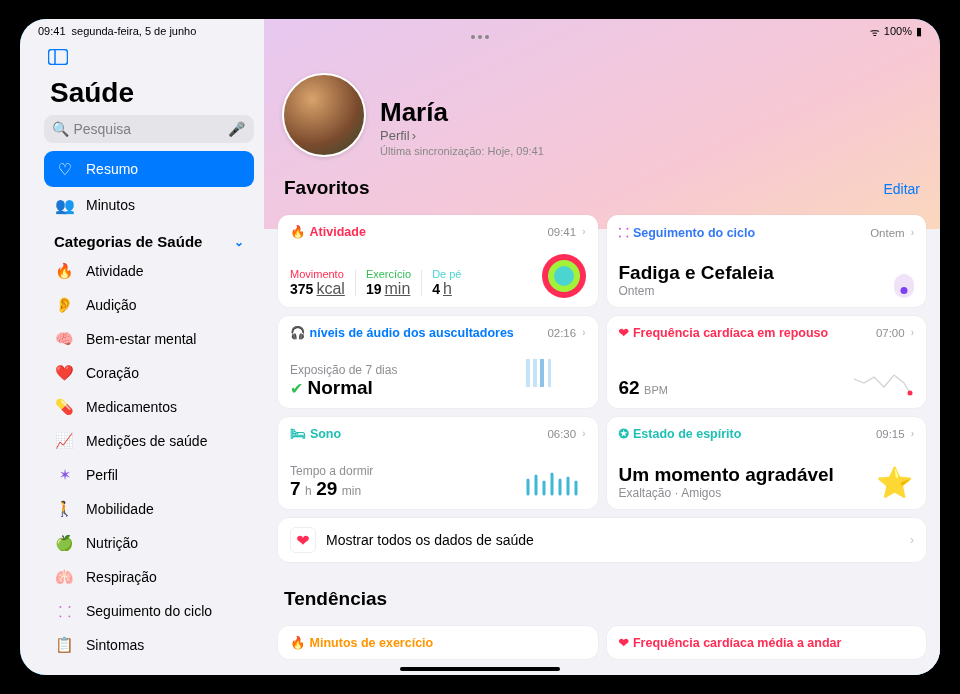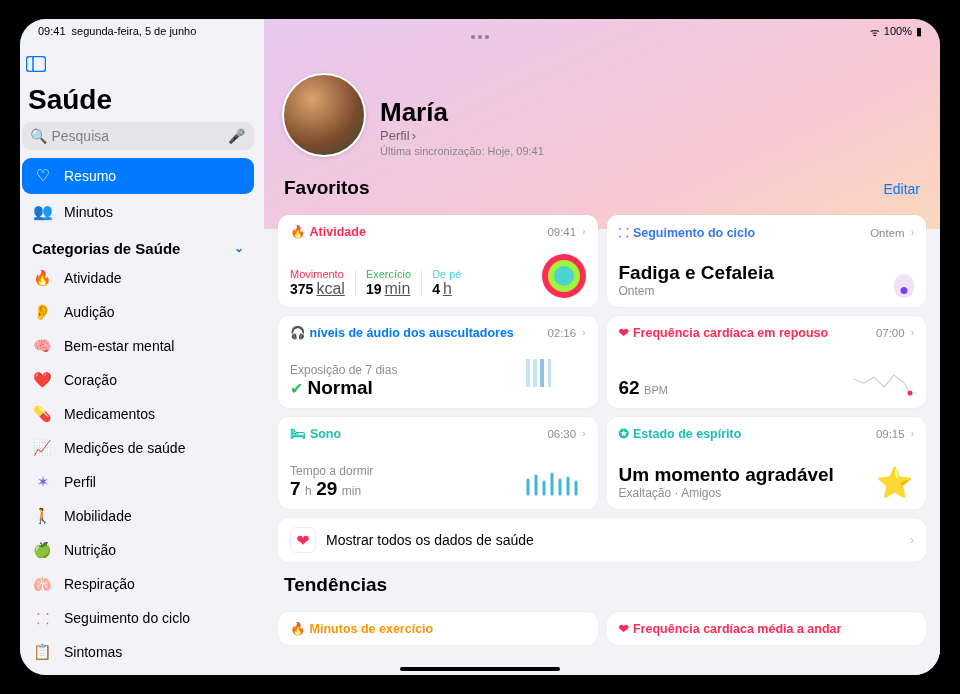--- a/index.html
+++ b/index.html
@@ -4,21 +4,21 @@
 <style>
   * { box-sizing: border-box; margin: 0; padding: 0; font-family: -apple-system, "SF Pro Text", Helvetica, Arial, sans-serif; }
   body { background: #000; display: flex; justify-content: center; align-items: center; height: 694px; width: 960px; }
   .device { width: 940px; height: 676px; background: #0ea5e9; border-radius: 36px; border: 10px solid #000; overflow: hidden; position: relative; }
   .status-bar { position: absolute; top: 0; left: 0; right: 0; height: 22px; display: flex; justify-content: space-between; align-items: center; padding: 2px 18px 0; font-size: 11px; font-weight: 500; color: #000; z-index: 10; }
   .status-left { display: flex; gap: 6px; }
   .status-right { display: flex; align-items: center; gap: 4px; font-size: 11px; }
   .multitask { position: absolute; top: 16px; left: 50%; transform: translateX(-50%); display: flex; gap: 3px; z-index: 10; }
   .multitask span { width: 4px; height: 4px; border-radius: 50%; background: #888; }
   .app { display: flex; width: 100%; height: 100%; }
-  .sidebar { width: 244px; background: #f2f2f7; padding: 30px 10px 0 2px; display: flex; flex-direction: column; overflow: hidden; justify-content: center; }
+  .sidebar { width: 244px; background: #f2f2f7; padding: 30px 10px 0 24px; display: flex; flex-direction: column; overflow: hidden; }
   .toggle-sidebar { color: #007aff; margin: 0 0 8px 4px; }
   .sidebar h1 { font-size: 28px; font-weight: 700; padding-left: 6px; margin-bottom: 6px; }
   .search { display: flex; align-items: center; background: #e4e4e9; border-radius: 9px; padding: 6px 8px; margin: 0 0 8px; color: #7f7f85; font-size: 14px; }
   .search .mag { margin-right: 4px; }
   .search .mic { margin-left: auto; }
   .nav-item { display: flex; align-items: center; gap: 10px; padding: 7px 10px; border-radius: 9px; font-size: 14px; color: #000; cursor: pointer; }
   .nav-item.selected { background: #007aff; color: #fff; }
   .nav-item .icon { width: 22px; height: 22px; display: flex; align-items: center; justify-content: center; font-size: 16px; }
   .section-header { display: flex; align-items: center; justify-content: space-between; padding: 10px 10px 4px; font-size: 15px; font-weight: 600; color: #000; }
   .chev { color: #007aff; font-size: 12px; }
@@ -318,21 +318,21 @@
           </div>
         </div>
 
         <div class="card full-card">
           <span class="icon-sq">❤︎</span>
           <span style="font-size:14px">Mostrar todos os dados de saúde</span>
           <span class="ch">›</span>
         </div>
       </div>
 
-      <div class="row-head" style="margin-top:2px">
+      <div class="row-head" style="margin-top:16px">
         <h2>Tendências</h2>
       </div>
       <div class="grid">
         <div class="card" style="min-height:30px">
           <div class="card-head">
               <span class="red">🔥</span>
               <span class="orange">Minutos de exercício</span>
             </div>
         </div>
         <div class="card" style="min-height:30px">

